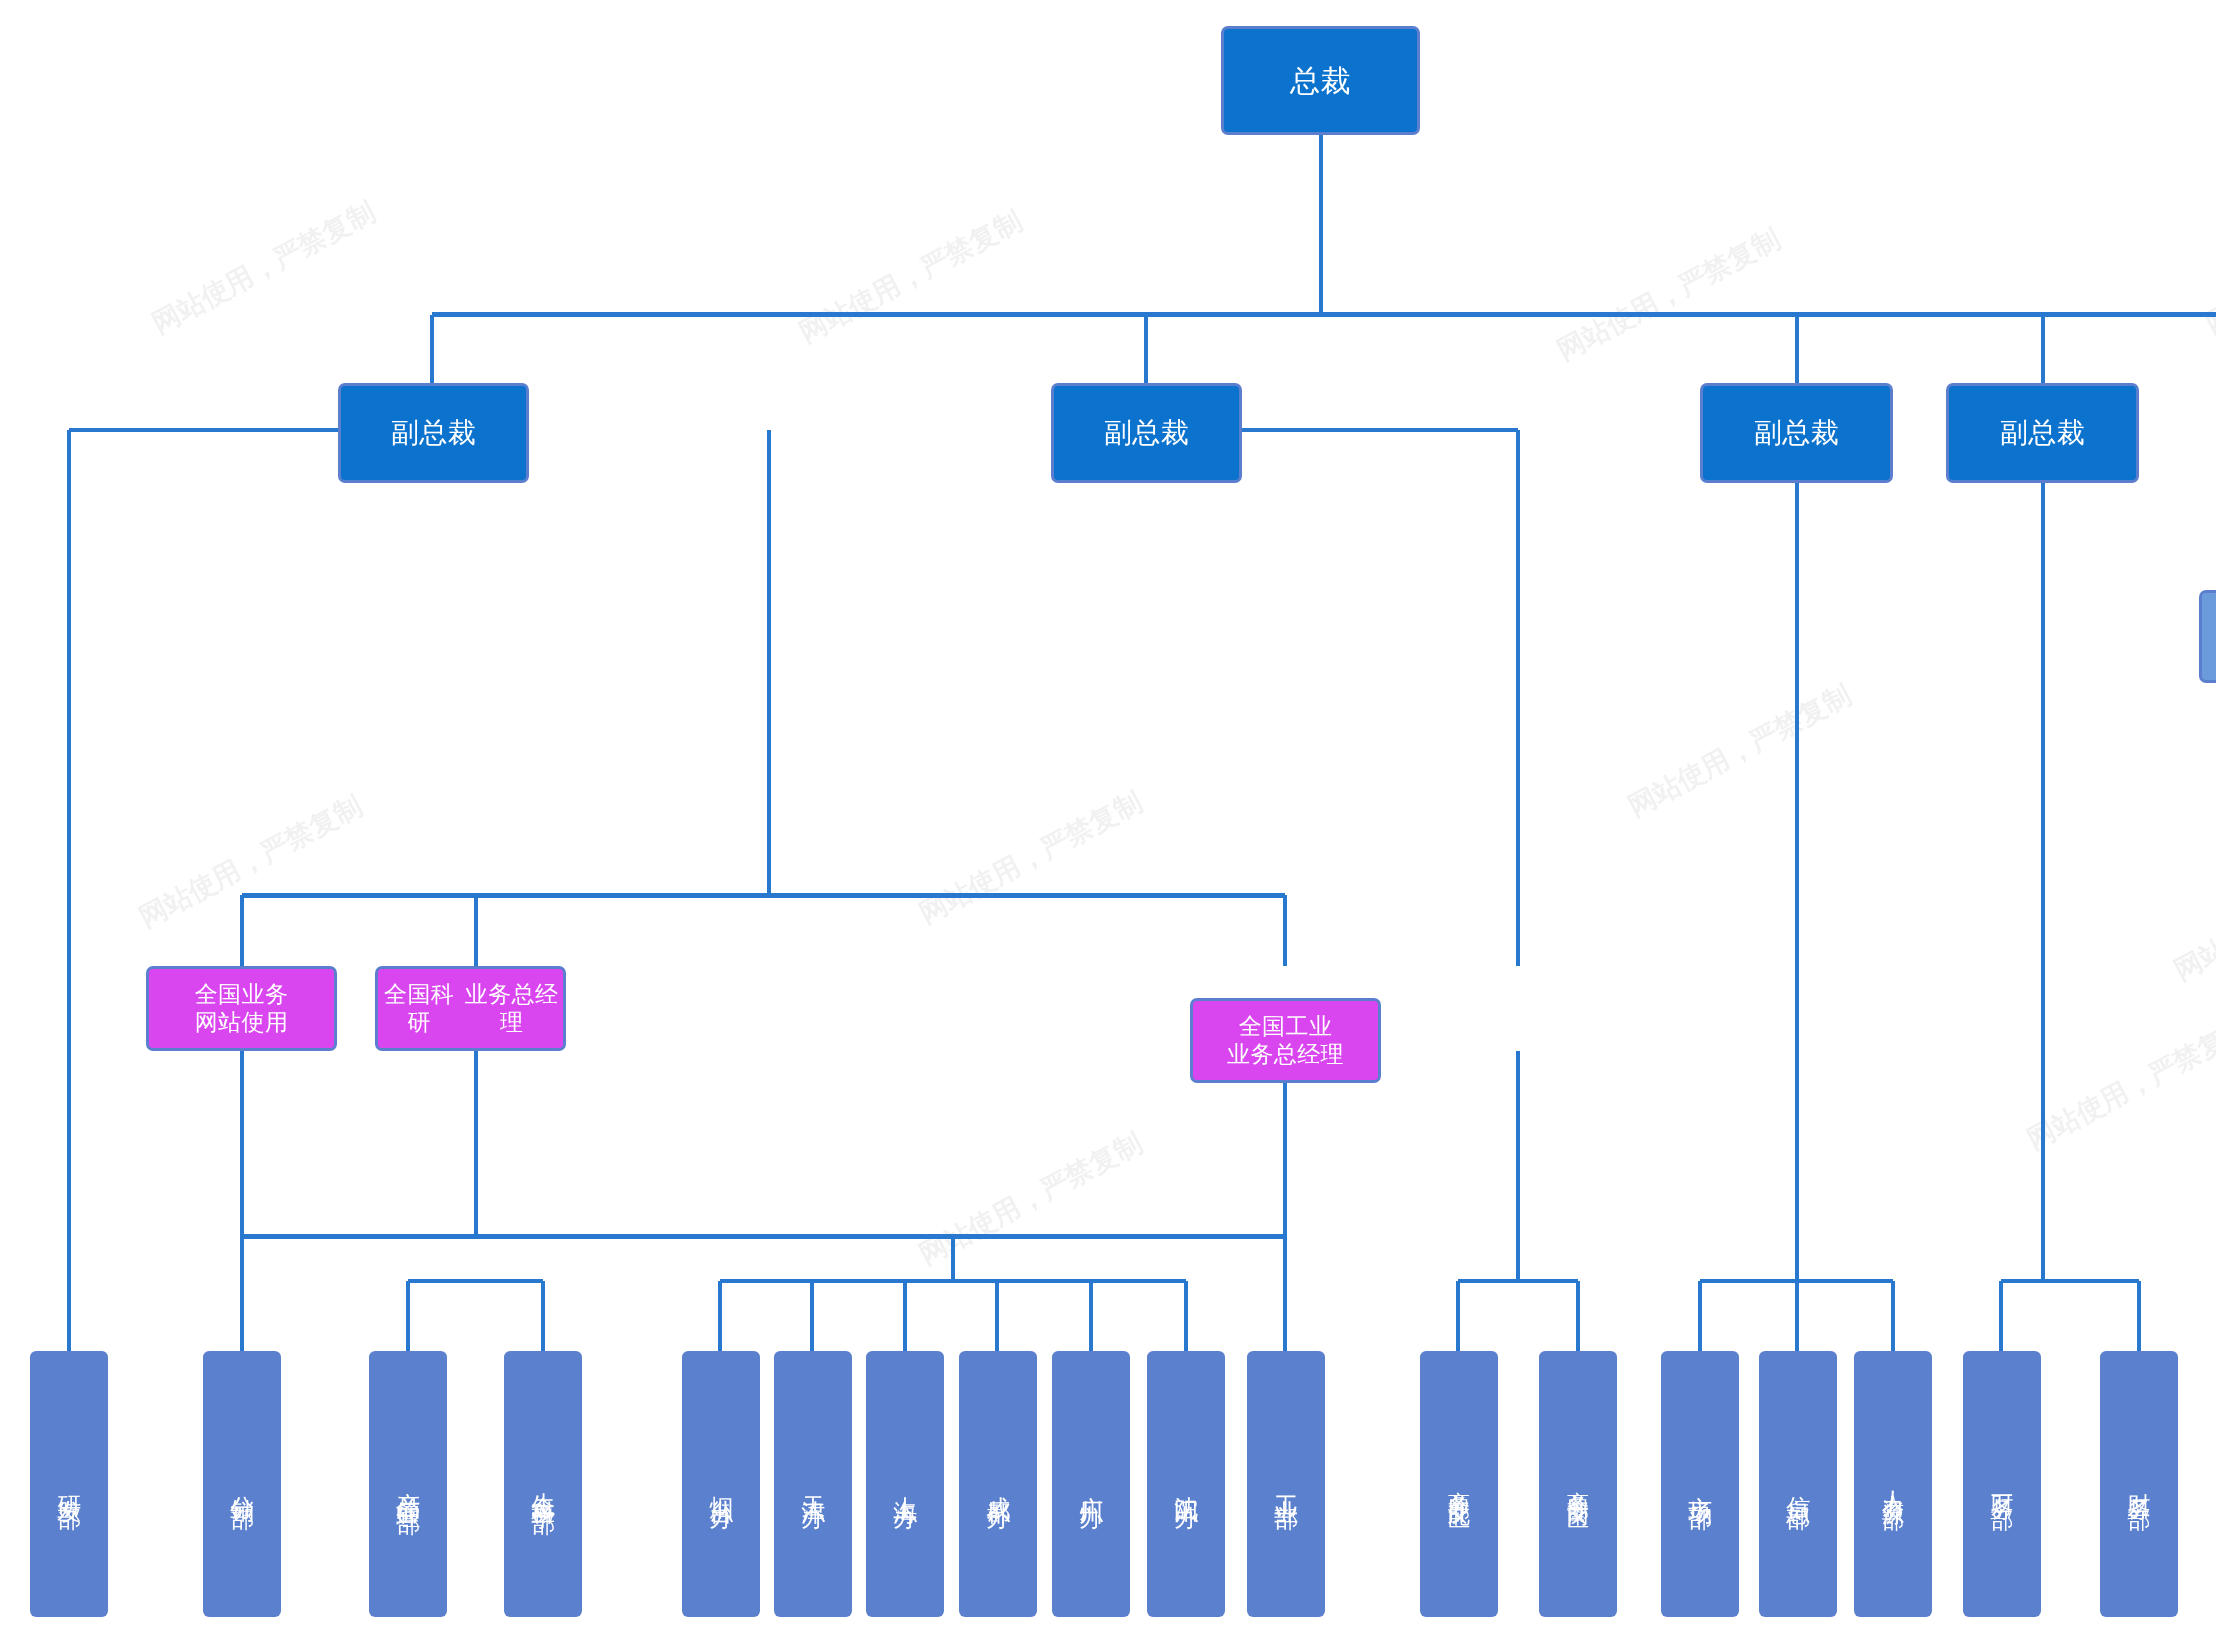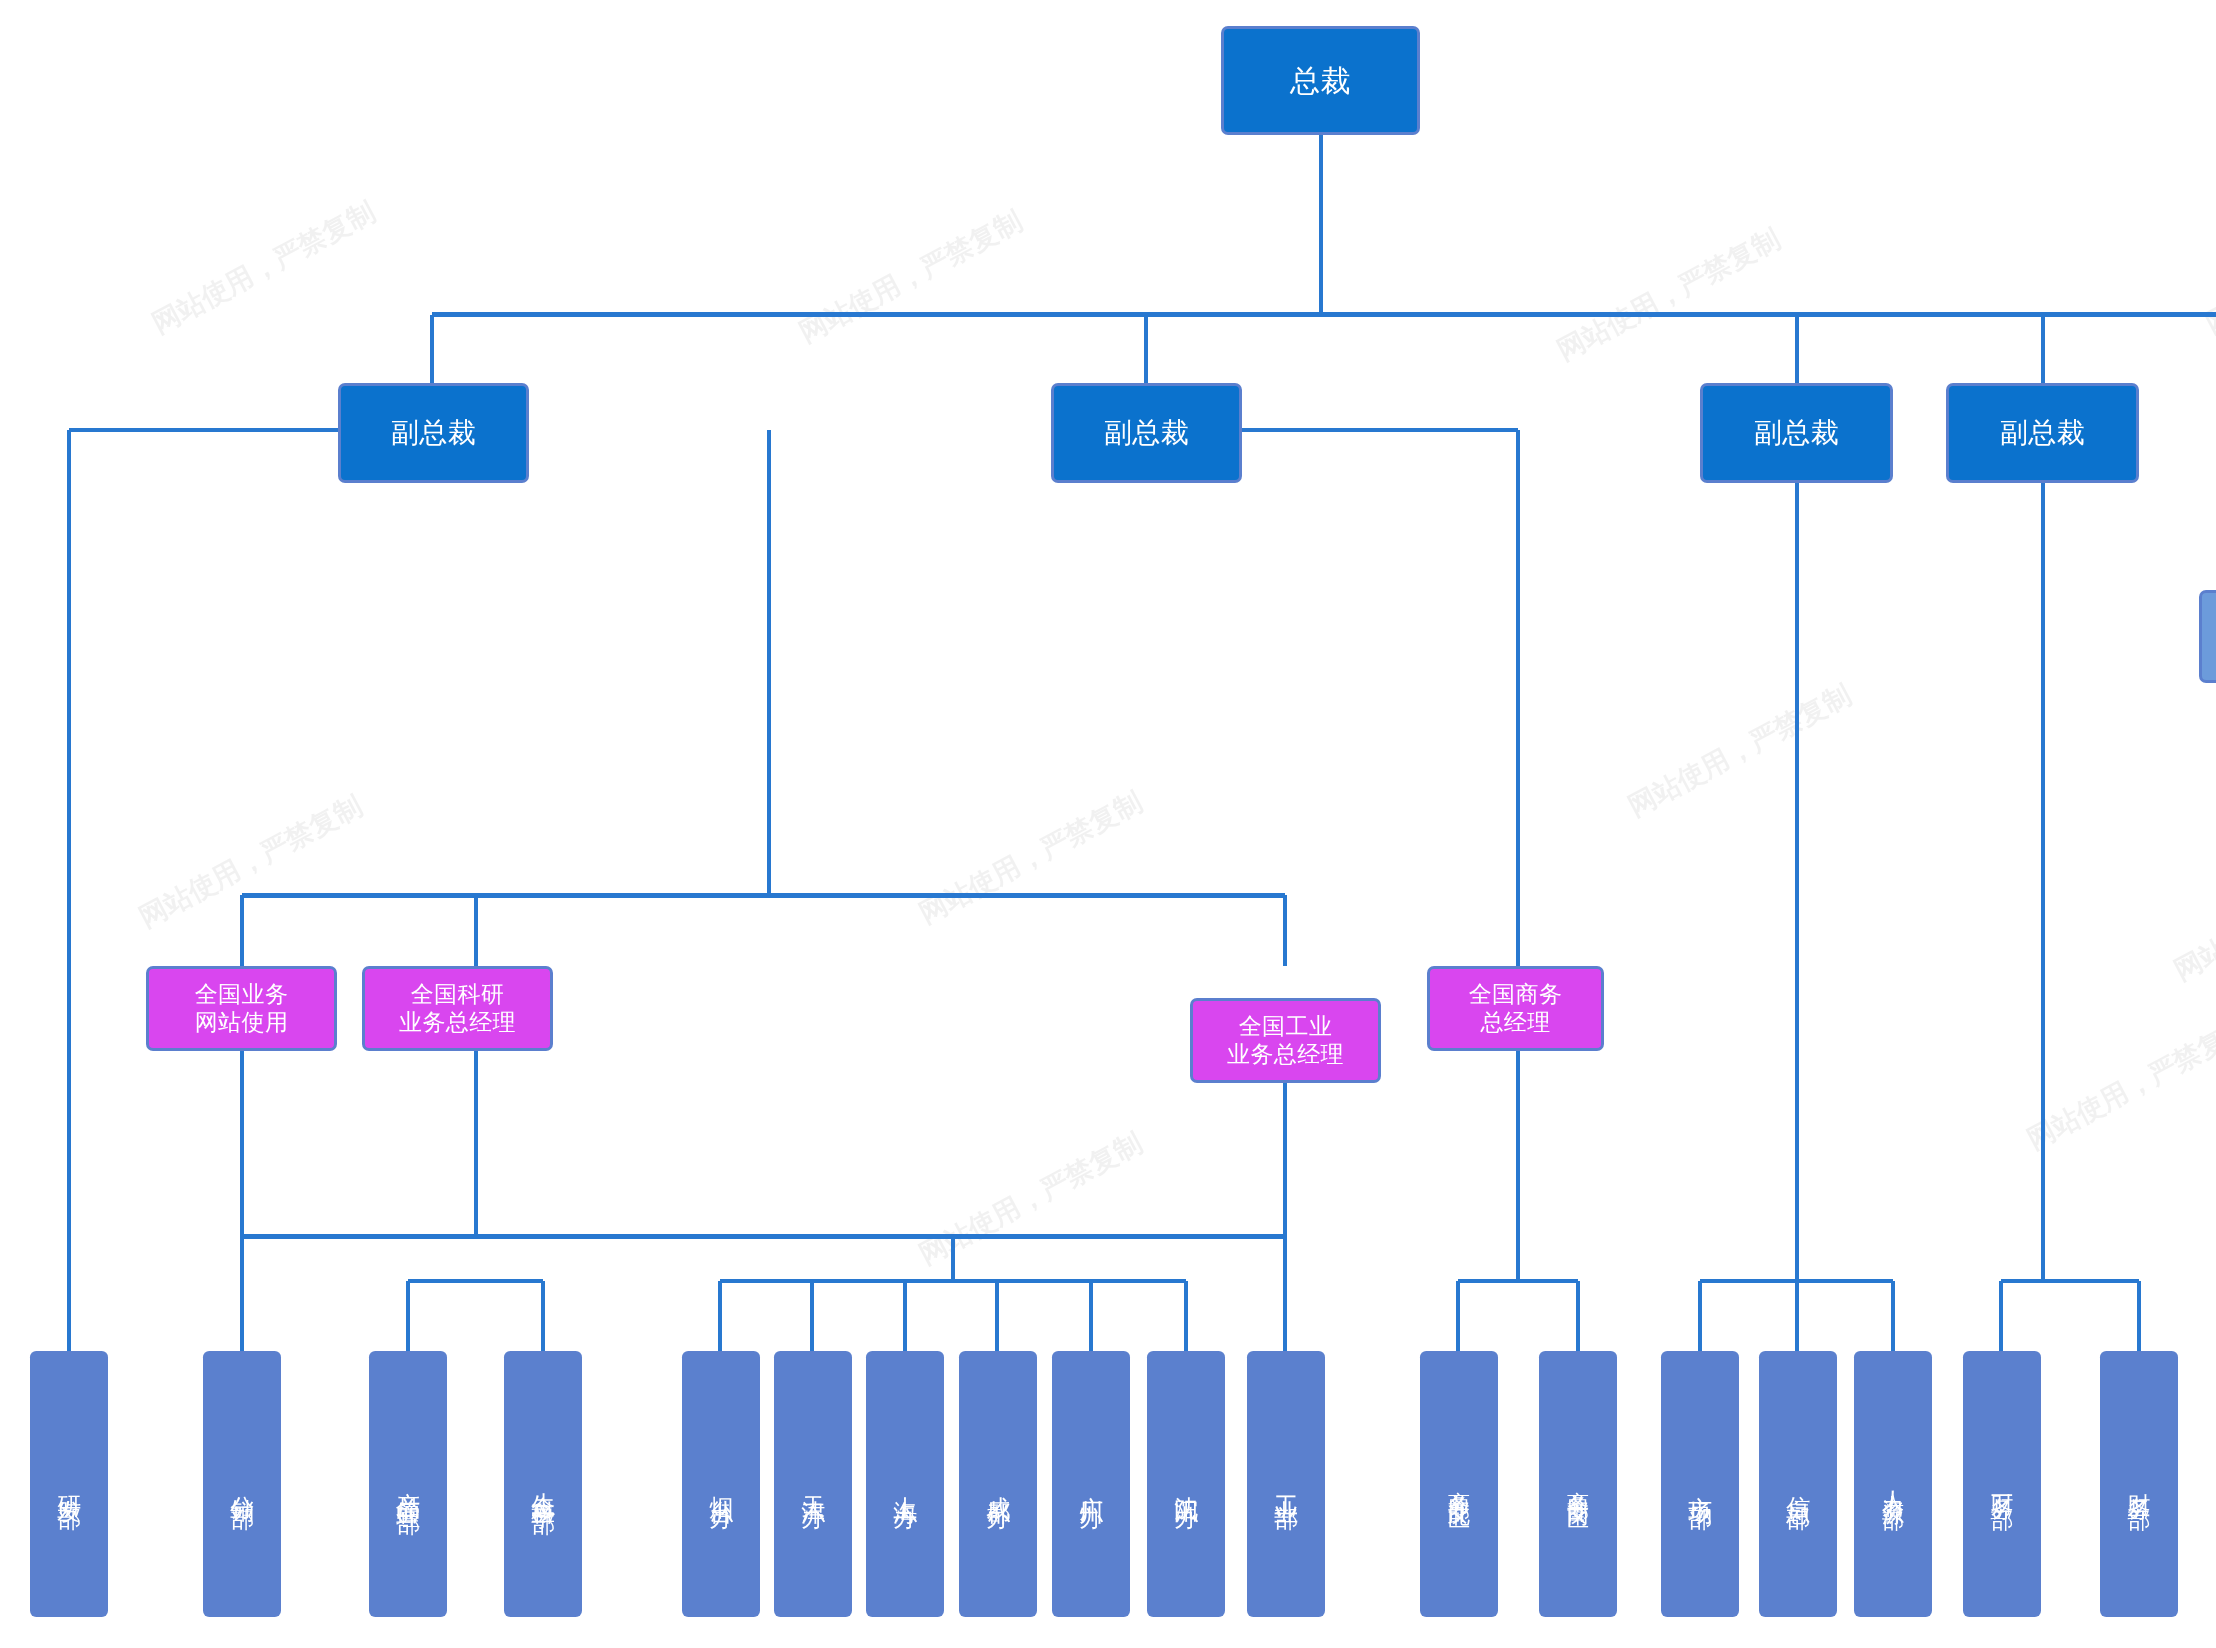--- a/index.html
+++ b/index.html
@@ -155,34 +155,30 @@
 
   <div class="node assistant" style="left:2199px;top:590px;width:199px;height:93px;font-size:27.5px;">
     
   </div>
 
   <div class="node manager" style="left:146px;top:966px;width:191px;height:85px;font-size:23px;flex-direction:column;">
     <span class="line">全国业务</span>
     <span class="line">网站使用</span>
   </div>
 
-  <div class="node manager" style="left:362px;top:966px;width:191px;height:85px;font-size:23px;flex-direction:column;">
+  <div class="node manager" style="left:375px;top:966px;width:191px;height:85px;font-size:23px;flex-direction:row;">
     <span class="line">全国科研</span>
     <span class="line">业务总经理</span>
   </div>
 
   <div class="node manager" style="left:1190px;top:998px;width:191px;height:85px;font-size:23px;flex-direction:column;">
     <span class="line">全国工业</span>
     <span class="line">业务总经理</span>
   </div>
 
-  <div class="node manager" style="left:1427px;top:966px;width:177px;height:85px;font-size:23px;flex-direction:column;">
-    <span class="line">全国商务</span>
-    <span class="line">总经理</span>
-  </div>
 
   <div class="node dept" style="left:30px;top:1351px;width:78px;height:266px;font-size:24px;">
     <span class="vtext">研发部</span>
   </div>
 
   <div class="node dept" style="left:203px;top:1351px;width:78px;height:266px;font-size:24px;">
     <span class="vtext">分销部</span>
   </div>
 
   <div class="node dept" style="left:369px;top:1351px;width:78px;height:266px;font-size:24px;">

